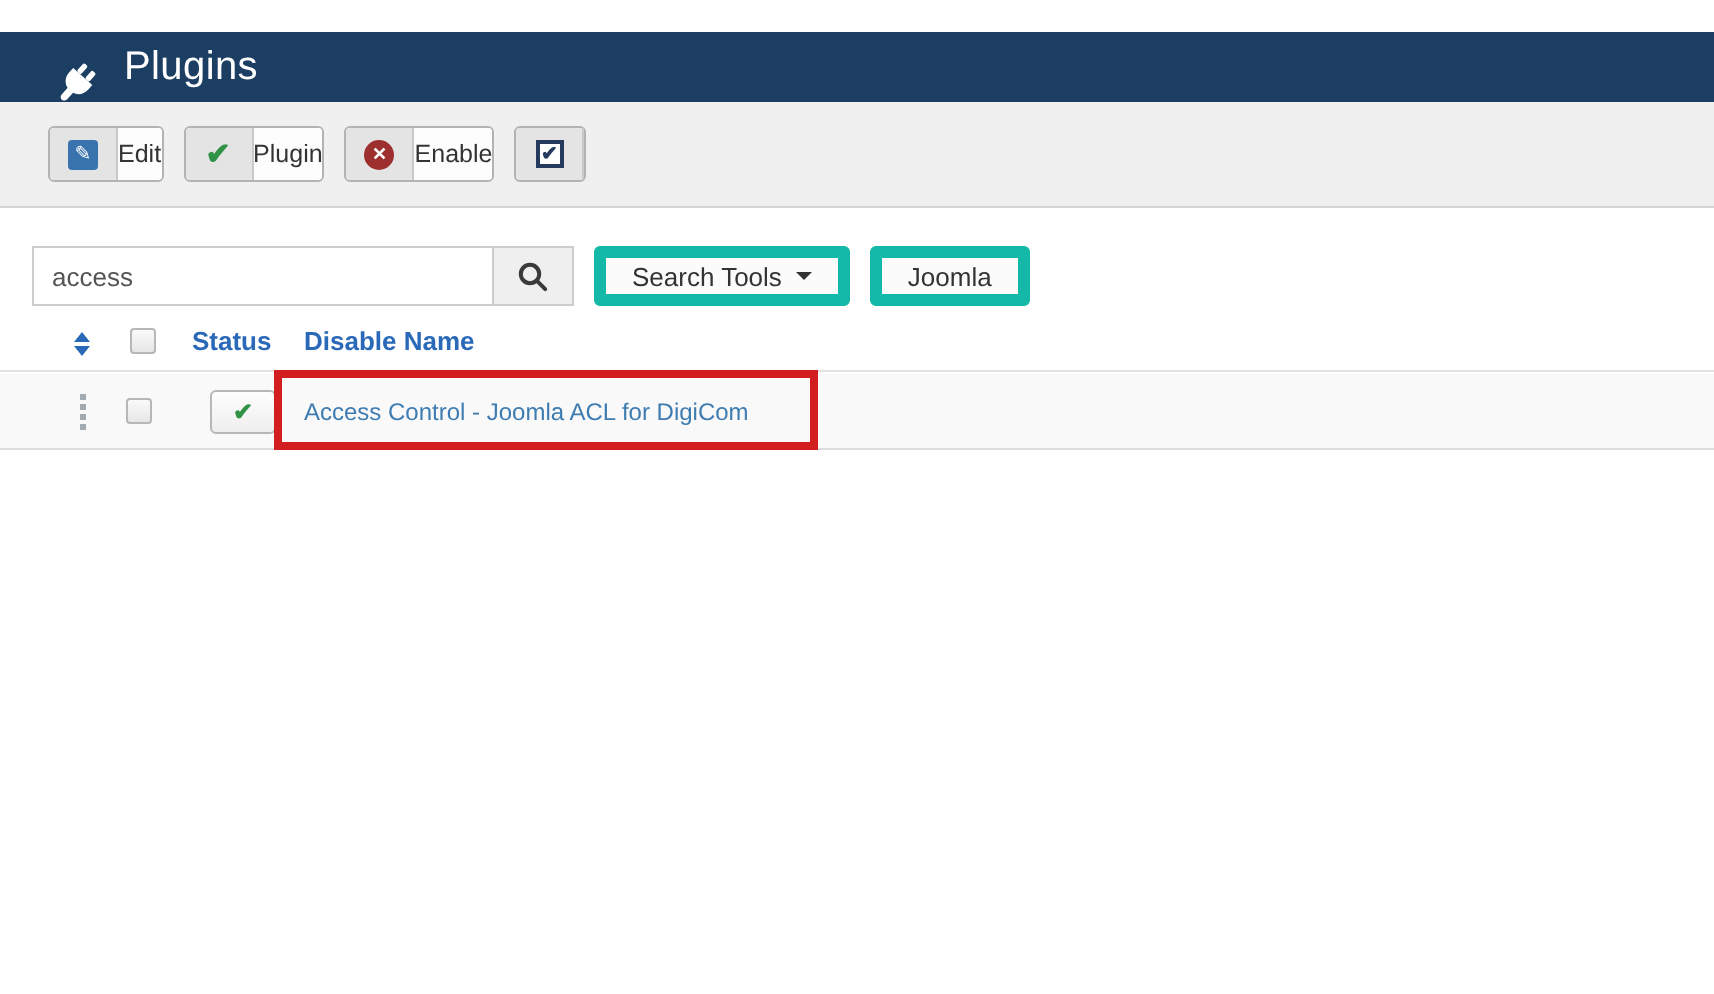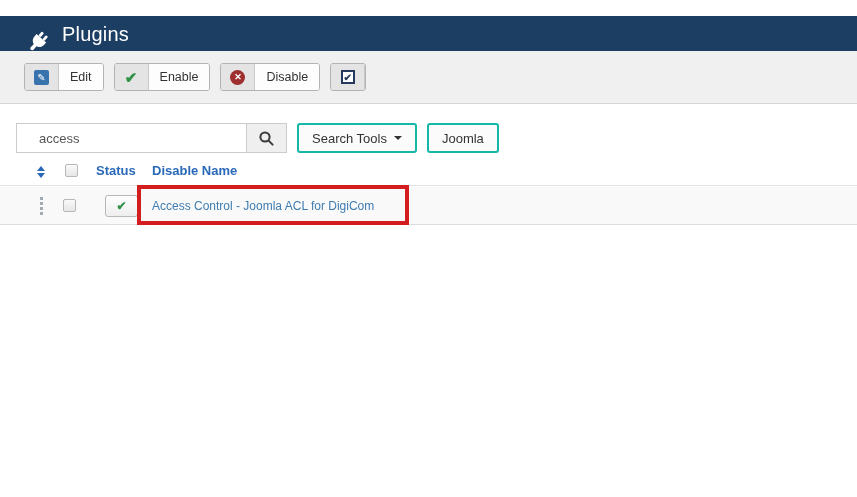--- a/index.html
+++ b/index.html
@@ -40,49 +40,49 @@
   .tbtn {
     display:flex; align-items:stretch; height:28px; border:1px solid var(--btn-border);
     border-radius:3px; background:#fdfdfd; cursor:pointer; overflow:hidden;
     font-family:inherit; padding:0;
   }
   .tbtn .icon-cell {
     width:34px; background:#e4e4e4; border-right:1px solid #c9c9c9;
     display:flex; align-items:center; justify-content:center;
   }
   .tbtn .label-cell {
-    display:flex; align-items:center; padding:0 11px; font-size:12.5px; color:#333;
+    display:flex; align-items:center; padding:0 0; font-size:12.5px; color:#333;
     background:#fdfdfd;
   }
   .edit-glyph {
     width:15px; height:15px; background:var(--icon-edit-blue); border-radius:2px;
     color:#fff; font-size:10px; line-height:15px; text-align:center;
   }
   .enable-glyph { color:var(--enable-green); font-size:15px; font-weight:bold; line-height:1; }
   .disable-glyph {
     width:15px; height:15px; border-radius:50%; background:var(--disable-red);
     color:#fff; font-size:9px; font-weight:bold; line-height:15px; text-align:center;
   }
   .checkin-glyph {
     width:14px; height:14px; border:2px solid var(--checkin-navy); background:#fff;
     color:var(--checkin-navy); font-size:10px; font-weight:bold; line-height:11px; text-align:center;
   }
 
   
   .filter-bar { position:absolute; top:123px; left:16px; display:flex; align-items:flex-start; }
   .search-input {
     width:231px; height:30px; border:1px solid #cccccc; border-radius:0;
-    padding:0 22px; font-size:13px; color:#555; font-family:inherit; outline:none; background:#fff;
+    padding:0 9px; font-size:13px; color:#555; font-family:inherit; outline:none; background:#fff;
   }
   .search-submit {
     width:41px; height:30px; margin-left:-1px; border:1px solid #cccccc; background:#efefef;
     display:flex; align-items:center; justify-content:center; cursor:pointer;
   }
   .search-tools-btn, .clear-btn {
-    height:30px; margin-left:10px; border:2px solid #14b8a6; border-radius:3px;
+    height:30px; margin-left:10px; border:6px solid #14b8a6; border-radius:3px;
     background:#fbfbfb; font-size:13px; color:#333; font-family:inherit; cursor:pointer;
     display:flex; align-items:center; padding:0 13px;
   }
   .caret-down {
     display:inline-block; margin-left:7px; width:0; height:0;
     border-left:4px solid transparent; border-right:4px solid transparent;
     border-top:4px solid #333;
   }
 
   
@@ -157,28 +157,28 @@
         <span class="icon-cell">
           <span class="edit-glyph">✎</span>
         </span>
         <span class="label-cell">Edit</span>
       </button>
 
       <button class="tbtn">
         <span class="icon-cell">
           <span class="enable-glyph">✔</span>
         </span>
+        <span class="label-cell">Plugin</span>
+      </button>
+
+      <button class="tbtn">
+        <span class="icon-cell">
+          <span class="disable-glyph">✕</span>
+        </span>
         <span class="label-cell">Enable</span>
-      </button>
-
-      <button class="tbtn">
-        <span class="icon-cell">
-          <span class="disable-glyph">✕</span>
-        </span>
-        <span class="label-cell">Disable</span>
       </button>
 
       <button class="tbtn">
         <span class="icon-cell">
           <span class="checkin-glyph">✔</span>
         </span>
       </button>
 
     </div>
   </div>

